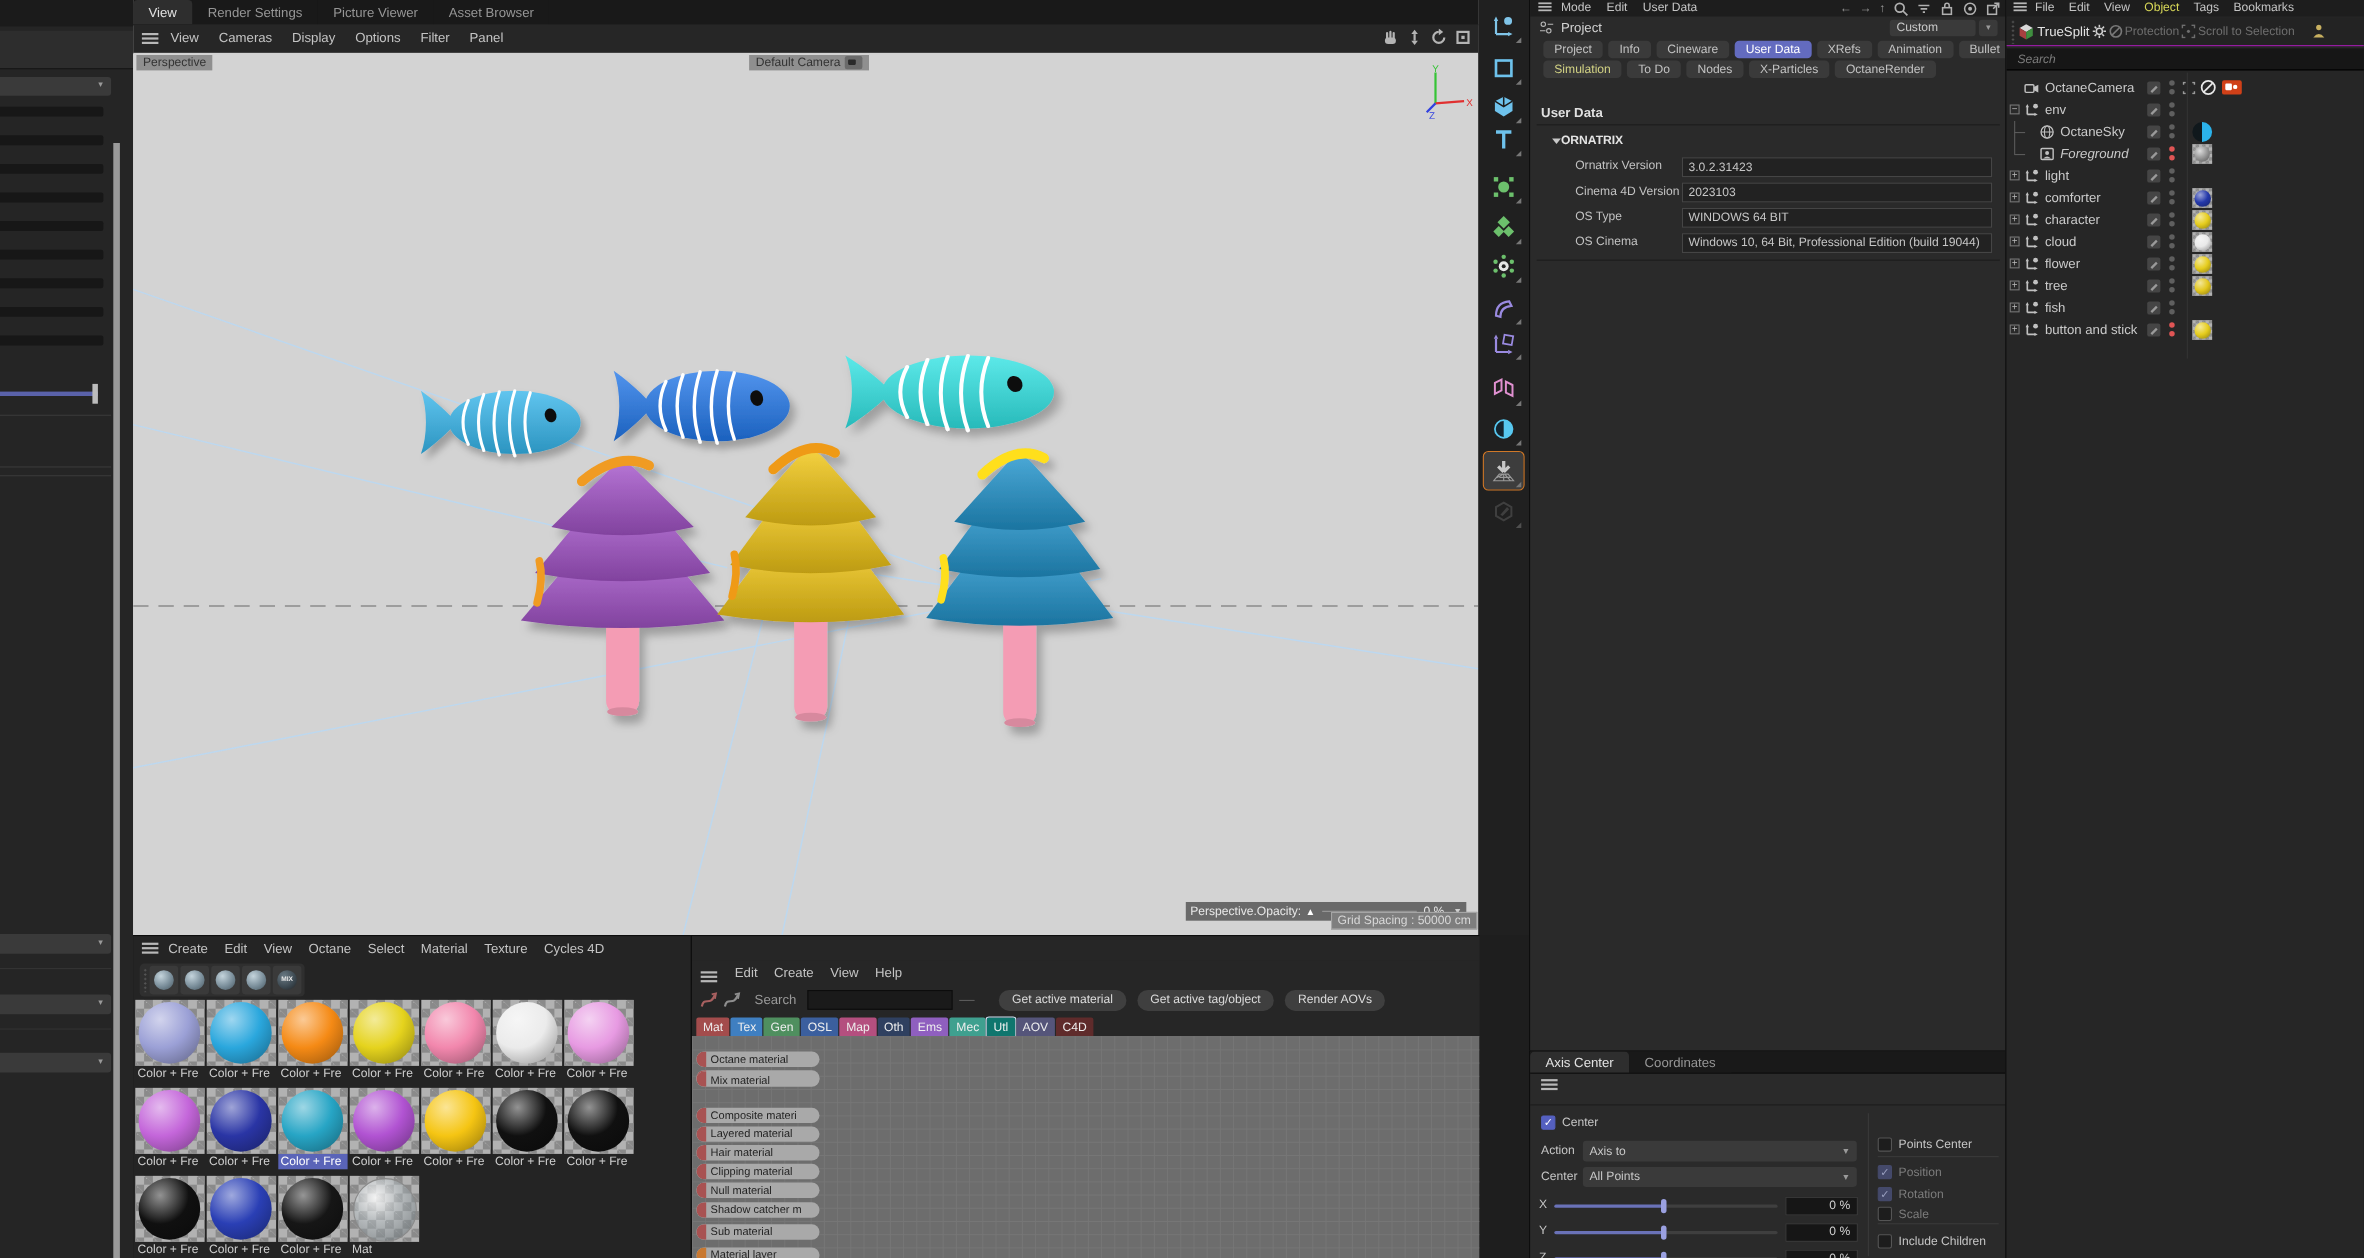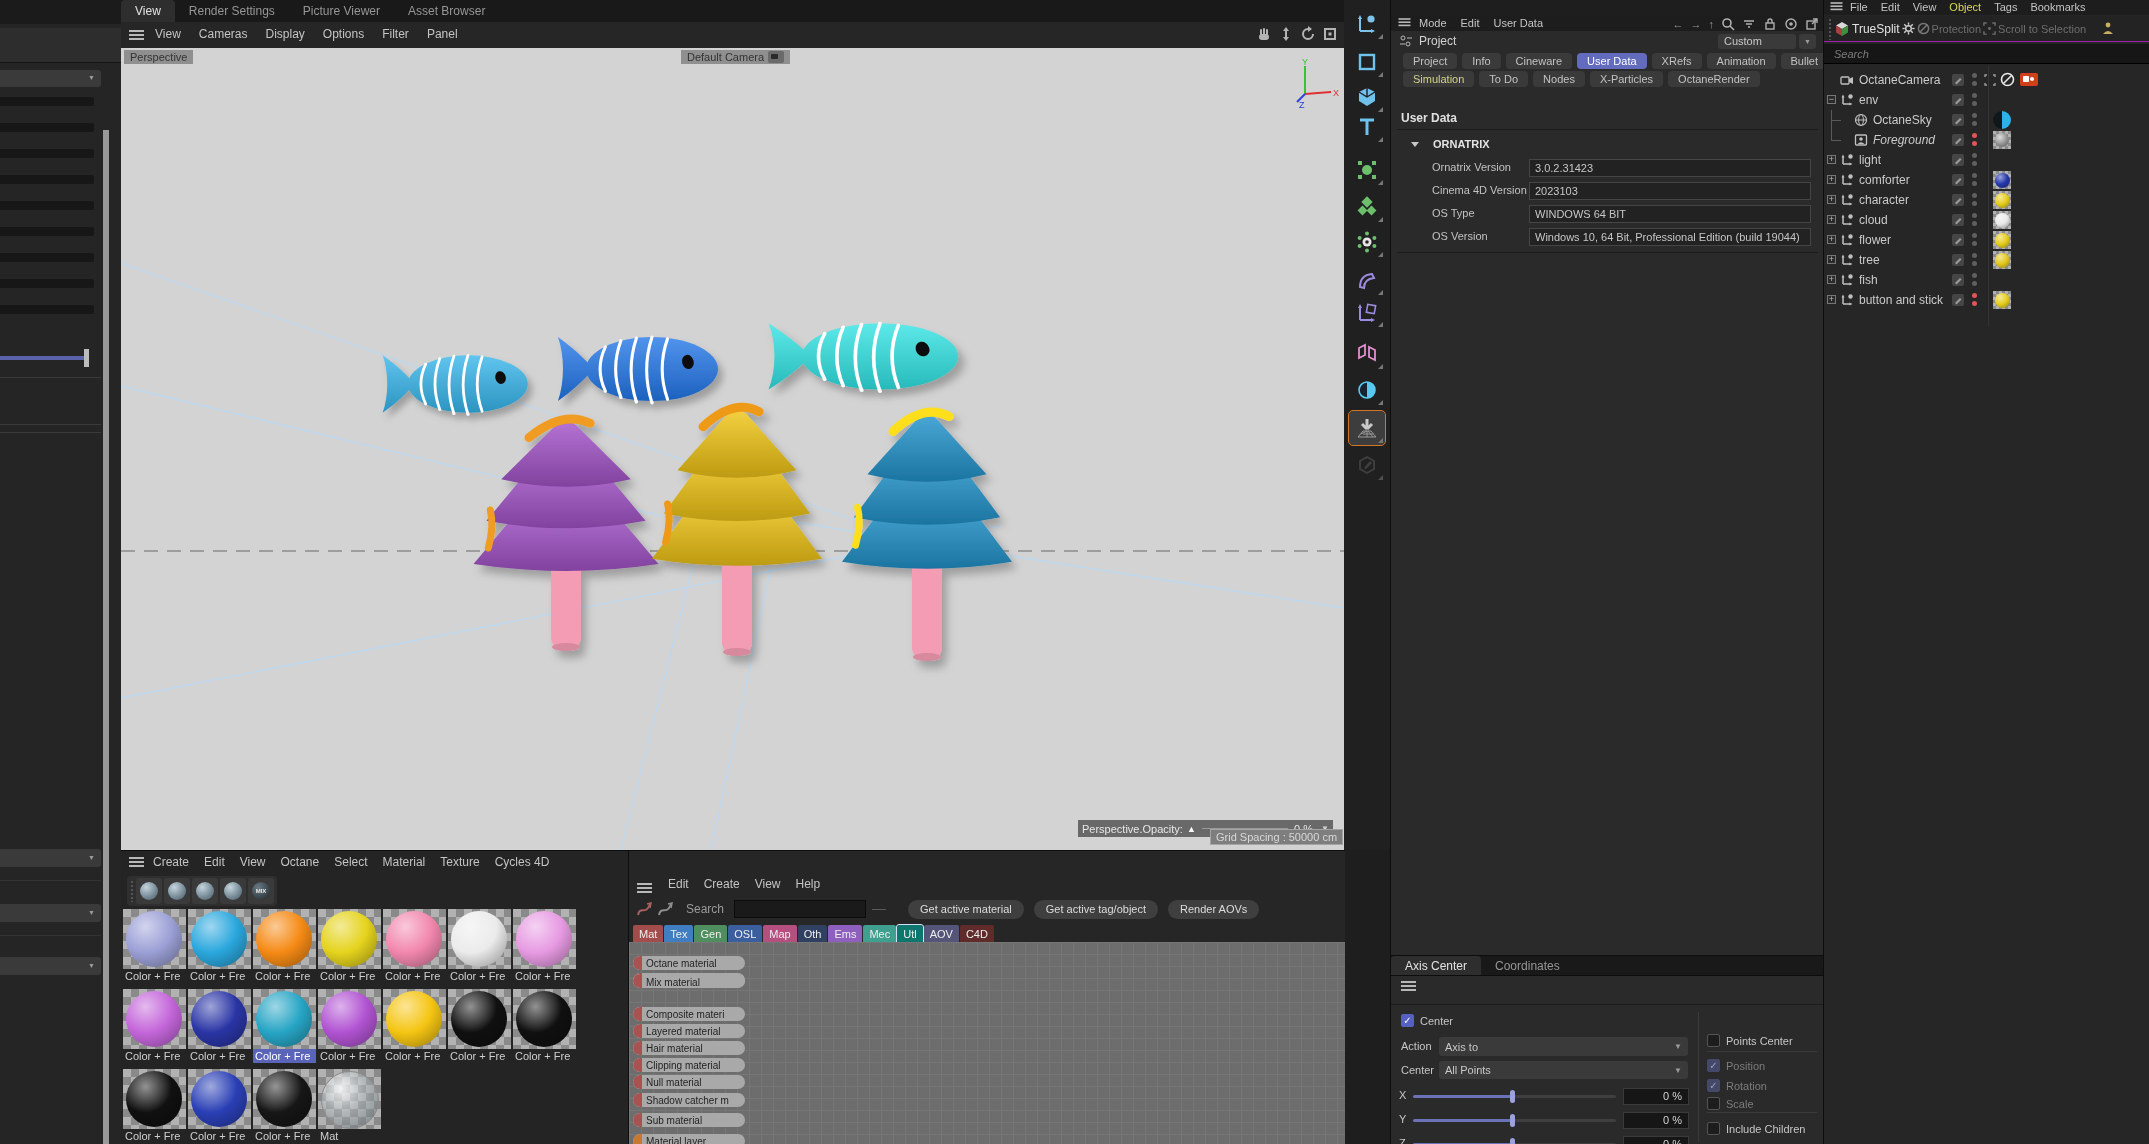--- a/index.html
+++ b/index.html
@@ -347,21 +347,21 @@
       </div>
       <div style="position: absolute; left: 5px; top: 448px; width: 36px; height: 34px; border-radius: 4px; display: flex; align-items: center; justify-content: center; opacity: 0.55;">
         <svg width="24" height="24" viewBox="0 0 24 24">
           <path d="M12,4 L19,8 V16 L12,20 L5,16 V8 Z" fill="none" stroke="#5a5a5a" stroke-width="1.8"></path>
           <path d="M9,15 L15,8 L17,10 L11,16 Z" fill="#5a5a5a"></path>
         </svg>
         <div style="position: absolute; right: 2px; bottom: 2px; width: 0px; height: 0px; border-left: 5px solid transparent; border-bottom: 5px solid rgb(119, 119, 119);"></div>
       </div>
     </div>
 
-  <div class="panel" id="attr" style="left:1390px;top:16px;width:433px;height:955px;background:#2a2a2a;border-left:1px solid #0d0d0d;">
+  <div class="panel" id="attr" style="left:1390px;top:0;width:433px;height:955px;background:#2a2a2a;border-left:1px solid #0d0d0d;">
     <div class="abs" style="left:0;top:0;width:433px;height:15px;background:#1d1d1d;">
       <div class="abs burger" style="left:6px;top:10px;transform:scale(.8);"></div>
       <div class="menurow abs" id="attr-menu" style="left:28px;top:1px;gap:14px;font-size:11px;">
           <span class="menu-item">Mode</span>
           <span class="menu-item">Edit</span>
           <span class="menu-item">User Data</span>
         </div>
       <div class="abs" id="attr-hicons" style="right:5px;top:1px;display:flex;gap:7px;align-items:center;">
           <span style="color: rgb(154, 154, 154); font-size: 11px;">←</span>
           <span style="color: rgb(154, 154, 154); font-size: 11px;">→</span>
@@ -413,32 +413,32 @@
       </div>
     <div class="abs" id="attr-tabs2" style="left:12px;top:55px;display:flex;gap:5px;">
         <span class="pill accentText">Simulation</span>
         <span class="pill">To Do</span>
         <span class="pill">Nodes</span>
         <span class="pill">X-Particles</span>
         <span class="pill">OctaneRender</span>
       </div>
     <div class="abs" style="left:10px;top:95px;font-weight:bold;color:#e0e0e0;">User Data</div>
     <div class="hline" style="left:6px;top:113px;width:421px;background:#1c1c1c;"></div>
-    <div class="abs" style="left:20px;top:122px;display:flex;align-items:center;gap:14px;">
+    <div class="abs" style="left:20px;top:122px;display:flex;align-items:center;gap:0;">
       <span style="width:0;height:0;border-left:4px solid transparent;border-right:4px solid transparent;border-top:5px solid #c8c8c8;"></span>
       <span style="font-weight:bold;font-size:11px;color:#e4e4e4;">ORNATRIX</span>
     </div>
     <div id="orn-rows">
         <div style="position: absolute; left: 41px; top: 145px; font-size: 11px; color: rgb(194, 194, 194);">Ornatrix Version</div>
         <div class="field" style="position: absolute; left: 138px; top: 143px; width: 282px;">3.0.2.31423</div>
         <div style="position: absolute; left: 41px; top: 168px; font-size: 11px; color: rgb(194, 194, 194);">Cinema 4D Version</div>
         <div class="field" style="position: absolute; left: 138px; top: 166px; width: 282px;">2023103</div>
         <div style="position: absolute; left: 41px; top: 191px; font-size: 11px; color: rgb(194, 194, 194);">OS Type</div>
         <div class="field" style="position: absolute; left: 138px; top: 189px; width: 282px;">WINDOWS 64 BIT</div>
-        <div style="position: absolute; left: 41px; top: 214px; font-size: 11px; color: rgb(194, 194, 194);">OS Version</div>
+        <div style="position: absolute; left: 41px; top: 214px; font-size: 11px; color: rgb(194, 194, 194);">OS Cinema</div>
         <div class="field" style="position: absolute; left: 138px; top: 212px; width: 282px;">Windows 10, 64 Bit, Professional Edition (build 19044)</div>
       </div>
     <div class="hline" style="left:6px;top:236px;width:421px;background:#1c1c1c;"></div>
   </div>
 
   <div class="panel" id="axisp" style="left:1390px;top:955px;width:433px;height:189px;background:#2a2a2a;border-left:1px solid #0d0d0d;border-top:1px solid #0d0d0d;">
     <div class="tabbar abs" id="axis-tabs" style="left:0;top:0;width:433px;height:19px;">
         <span class="tab active" style="height: 19px; padding: 3px 14px;">Axis Center</span>
         <span class="tab" style="height: 19px; padding: 3px 14px;">Coordinates</span>
       </div>

